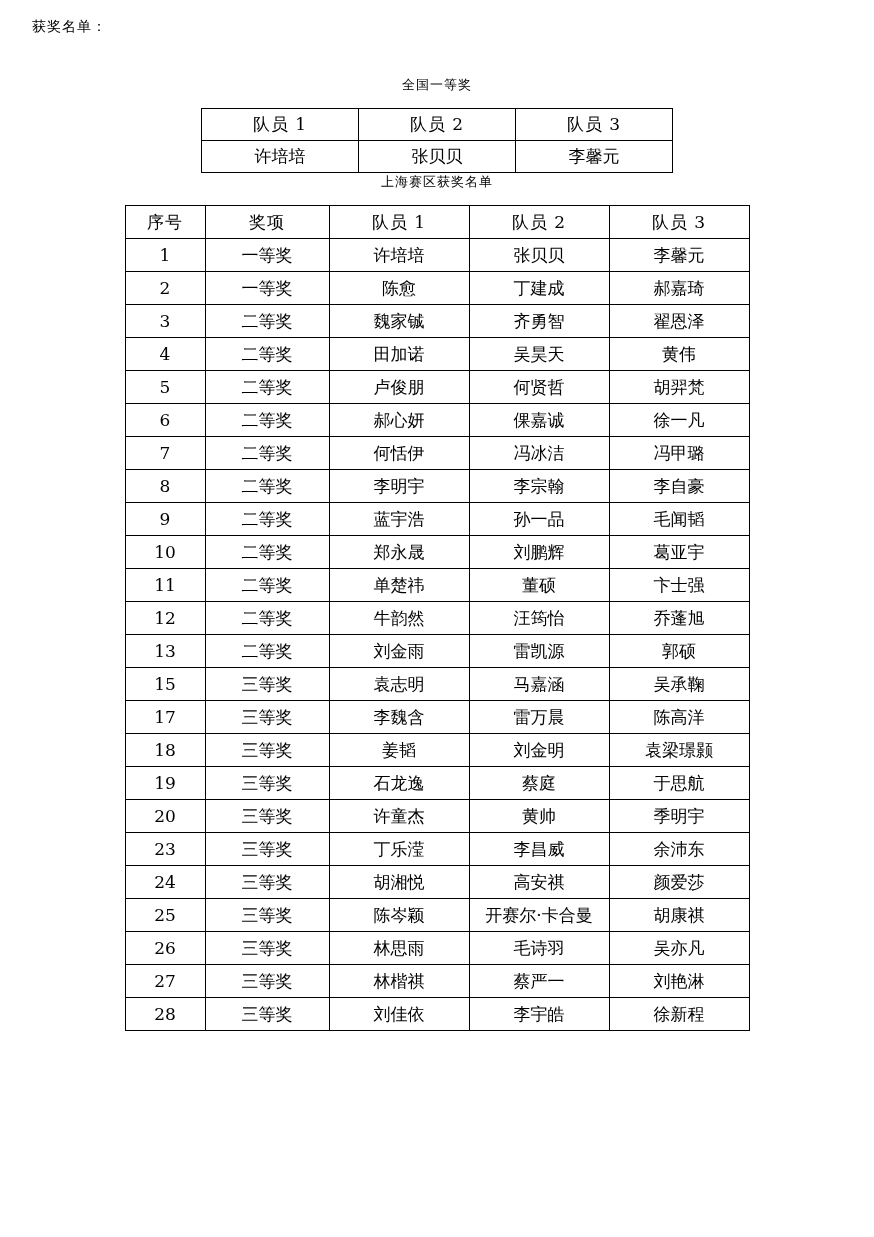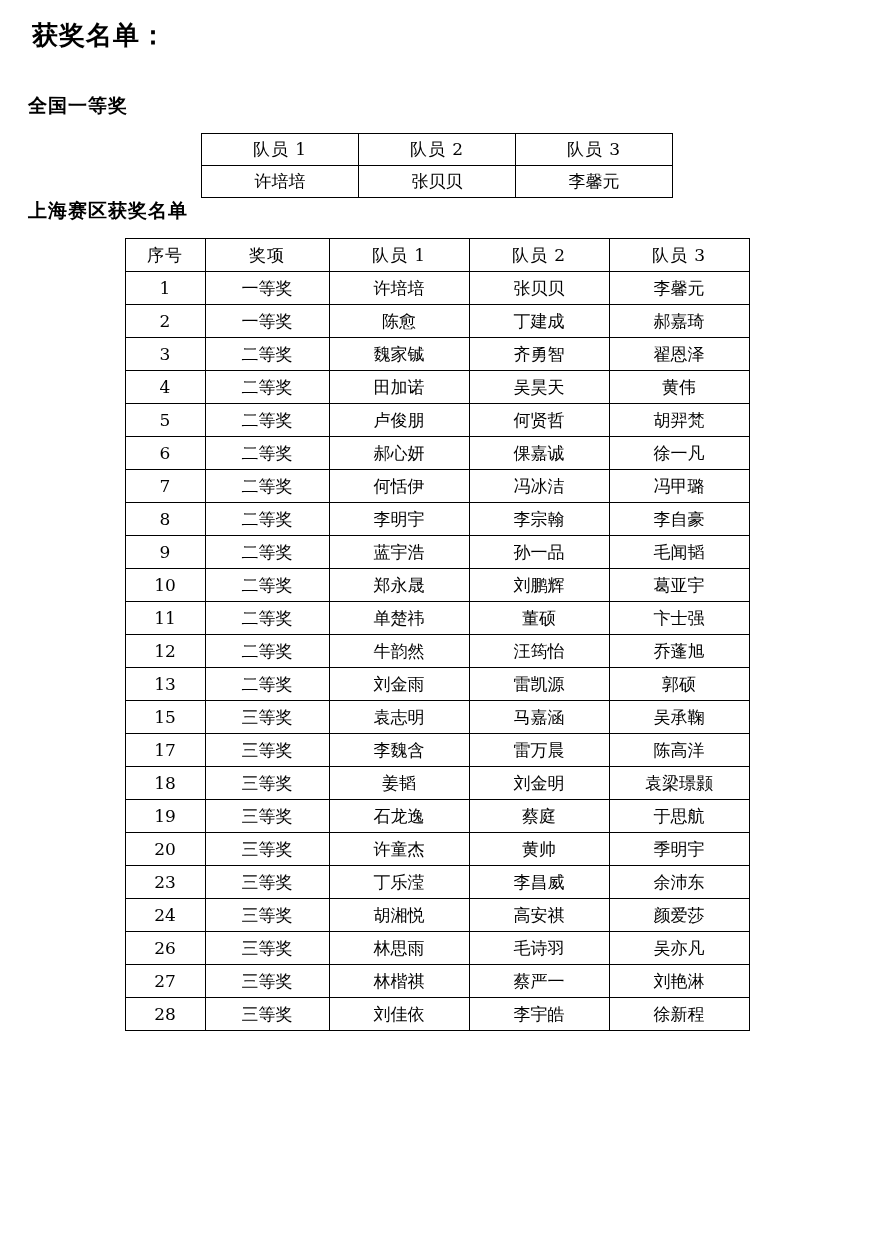--- a/index.html
+++ b/index.html
@@ -14,28 +14,29 @@
     color: #000000;
     position: relative;
   }
   .page {
     width: 874px;
     min-height: 1237px;
     box-sizing: border-box;
     padding: 14px 28px 10px 28px;
   }
   .doc-heading {
-    font-size: 26px;
-    font-weight: bold;
+    font-size: 14px;
+    font-weight: normal;
     letter-spacing: 1px;
     margin: 4px 0 0 4px;
   }
   .section-title {
-    font-size: 19px;
-    font-weight: bold;
+    text-align: center;
+    font-size: 13px;
+    font-weight: normal;
     letter-spacing: 1px;
   }
   .title-national {
     margin-top: 40px;
   }
   .title-regional {
   }
   table {
     border-collapse: collapse;
     margin: 0 auto;
@@ -257,20 +258,27 @@
           <td>余沛东</td>
         </tr>
         <tr>
           <td>24</td>
           <td>三等奖</td>
           <td>胡湘悦</td>
           <td>高安祺</td>
           <td>颜爱莎</td>
         </tr>
         <tr>
+          <td>25</td>
+          <td>三等奖</td>
+          <td>陈岑颖</td>
+          <td>开赛尔·卡合曼</td>
+          <td>胡康祺</td>
+        </tr>
+        <tr>
           <td>26</td>
           <td>三等奖</td>
           <td>林思雨</td>
           <td>毛诗羽</td>
           <td>吴亦凡</td>
         </tr>
         <tr>
           <td>27</td>
           <td>三等奖</td>
           <td>林楷祺</td>

